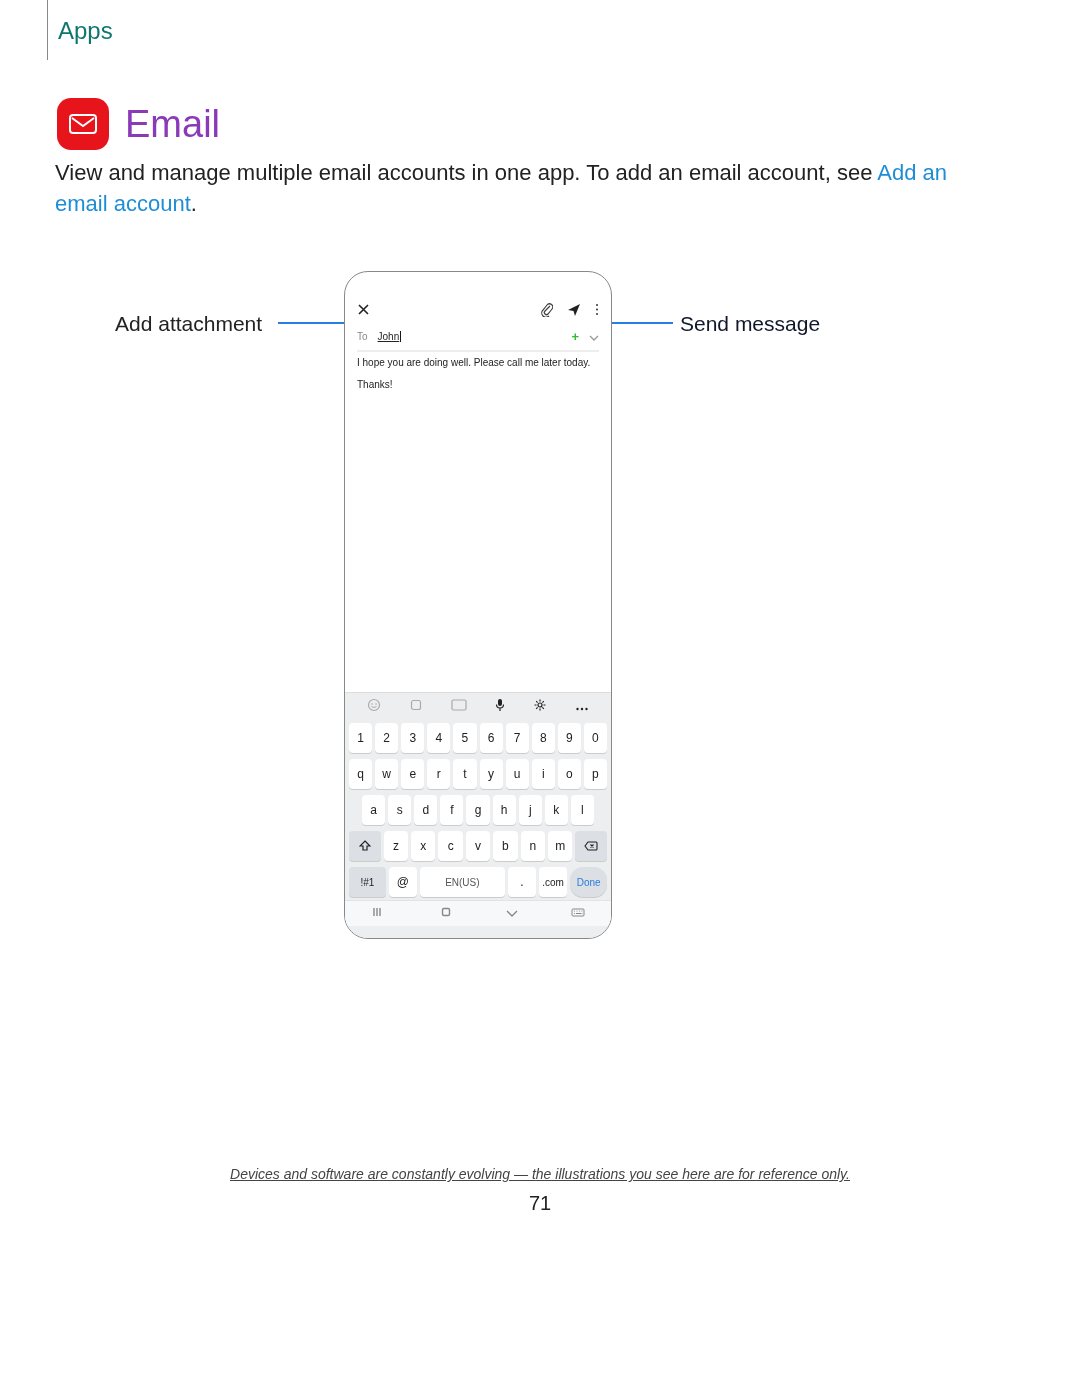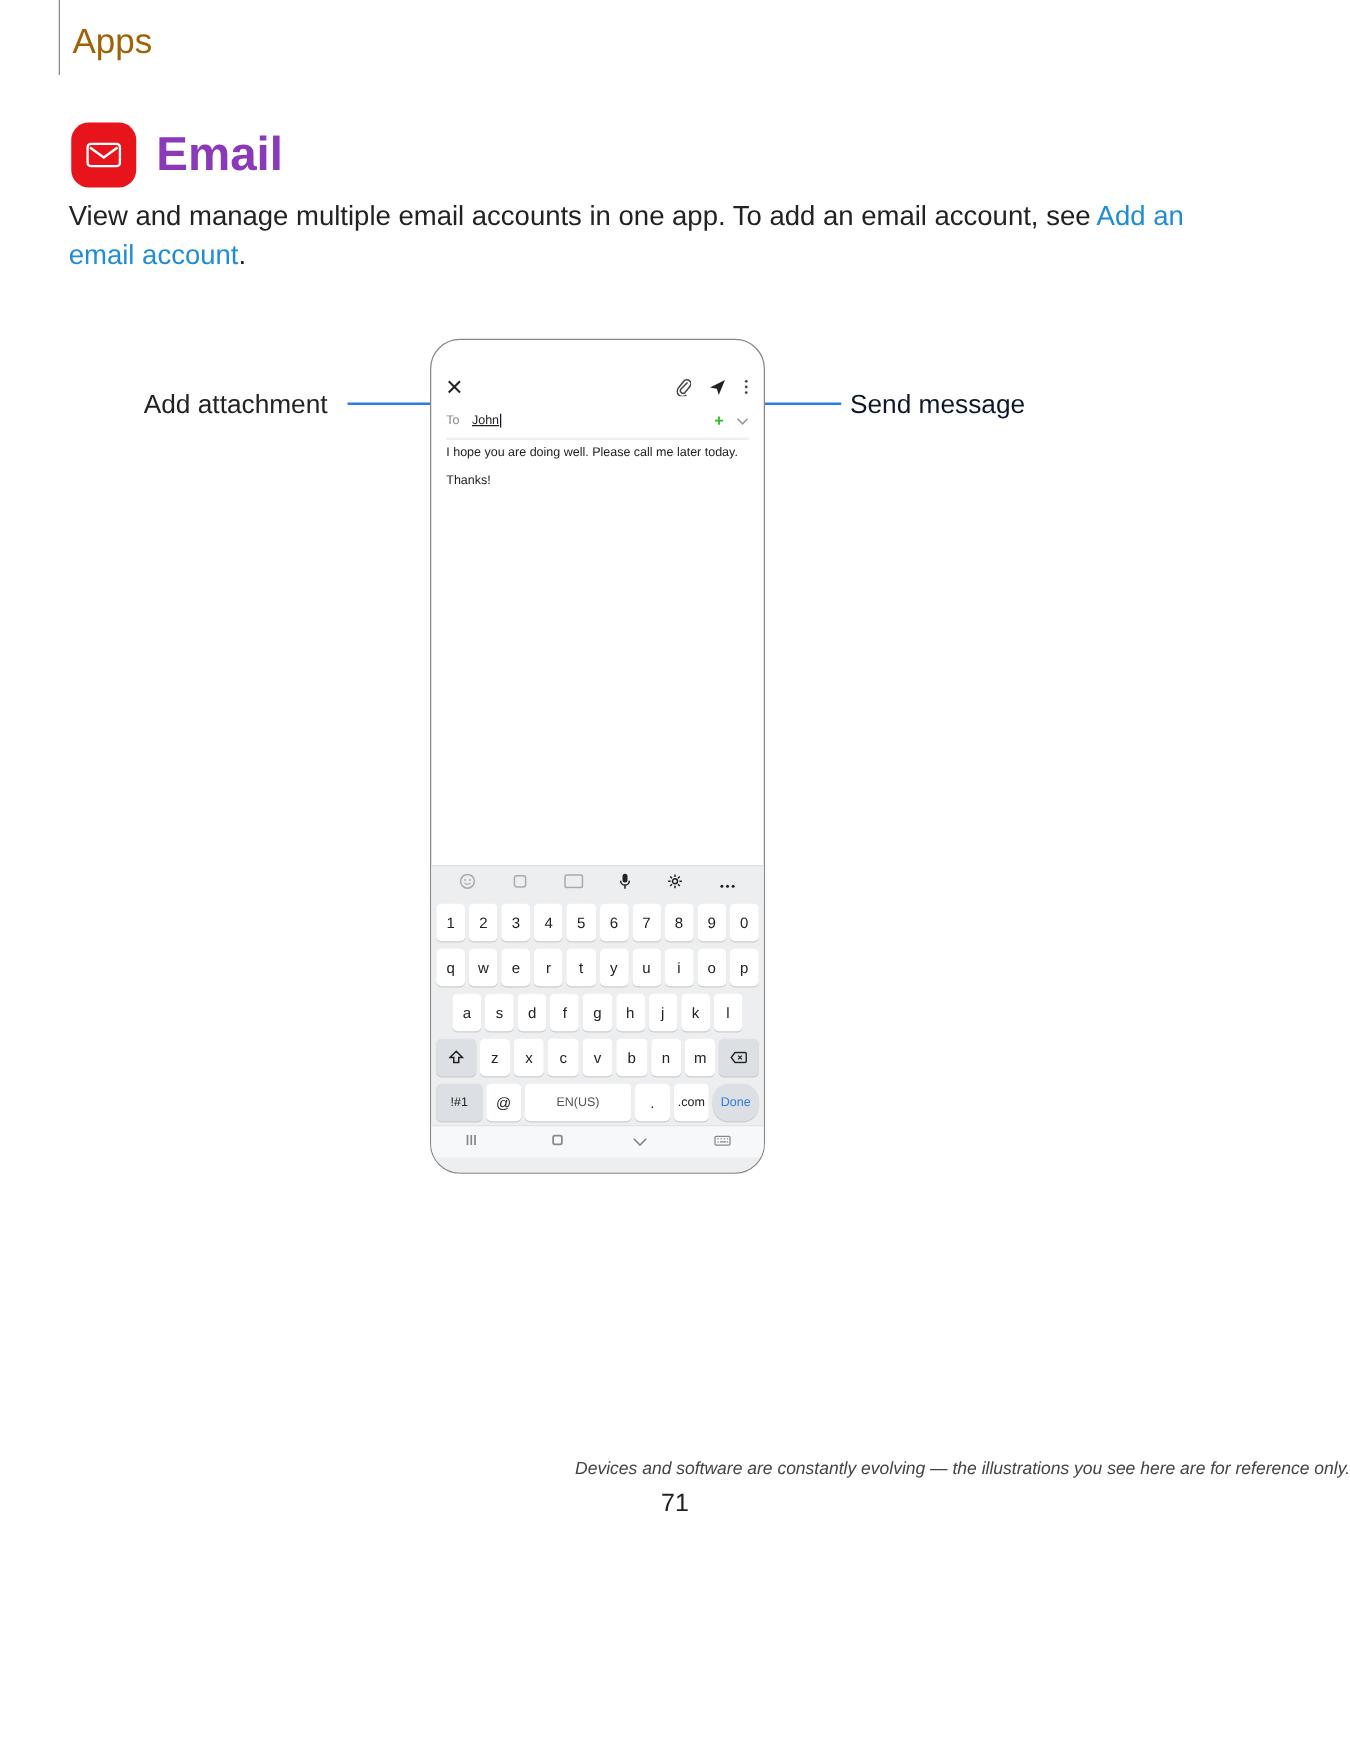--- a/index.html
+++ b/index.html
@@ -16,22 +16,22 @@
     left: 47px;
     top: 0;
     width: 1px;
     height: 60px;
     background: #888;
   }
   .section-title {
     position: absolute;
     left: 58px;
     top: 17px;
-    font-size: 28px;
-    color: #a16207;
+    font-size: 24px;
+    color: #0f766e;
     font-weight: 300;
   }
   .heading-row {
     position: absolute;
     left: 57px;
     top: 98px;
     display: flex;
     align-items: center;
     gap: 16px;
   }
@@ -40,21 +40,21 @@
     height: 52px;
     border-radius: 14px;
     background: #e8141b;
     display: flex;
     align-items: center;
     justify-content: center;
   }
   .heading {
     font-size: 38px;
     color: #8a3ab9;
-    font-weight: 700;
+    font-weight: 400;
   }
   .intro {
     position: absolute;
     left: 55px;
     top: 158px;
     width: 905px;
     font-size: 22px;
     line-height: 1.4;
     color: #222;
   }
@@ -168,24 +168,25 @@
   .line-blue { position:absolute; background:#2a7de1; }
   .line-h1 { top:322px; left:278px; width:255px; height:1.5px; }
   .line-v1 { top:310px; left:532px; width:1.5px; height:13px; }
   .line-h2 { top:322px; left:569px; width:104px; height:1.5px; }
   .line-v2 { top:310px; left:569px; width:1.5px; height:13px; }
 
   .footer-note {
     position:absolute;
     left:0; right:0;
     top: 1166px;
-    text-align:right;
+    text-align:center;
     font-style:italic;
     font-size:14px;
     color:#444;
+    text-decoration:underline;
   }
   .page-number {
     position:absolute;
     left:0; right:0;
     top: 1192px;
     text-align:center;
     font-size:20px;
     color:#222;
   }
 </style>

